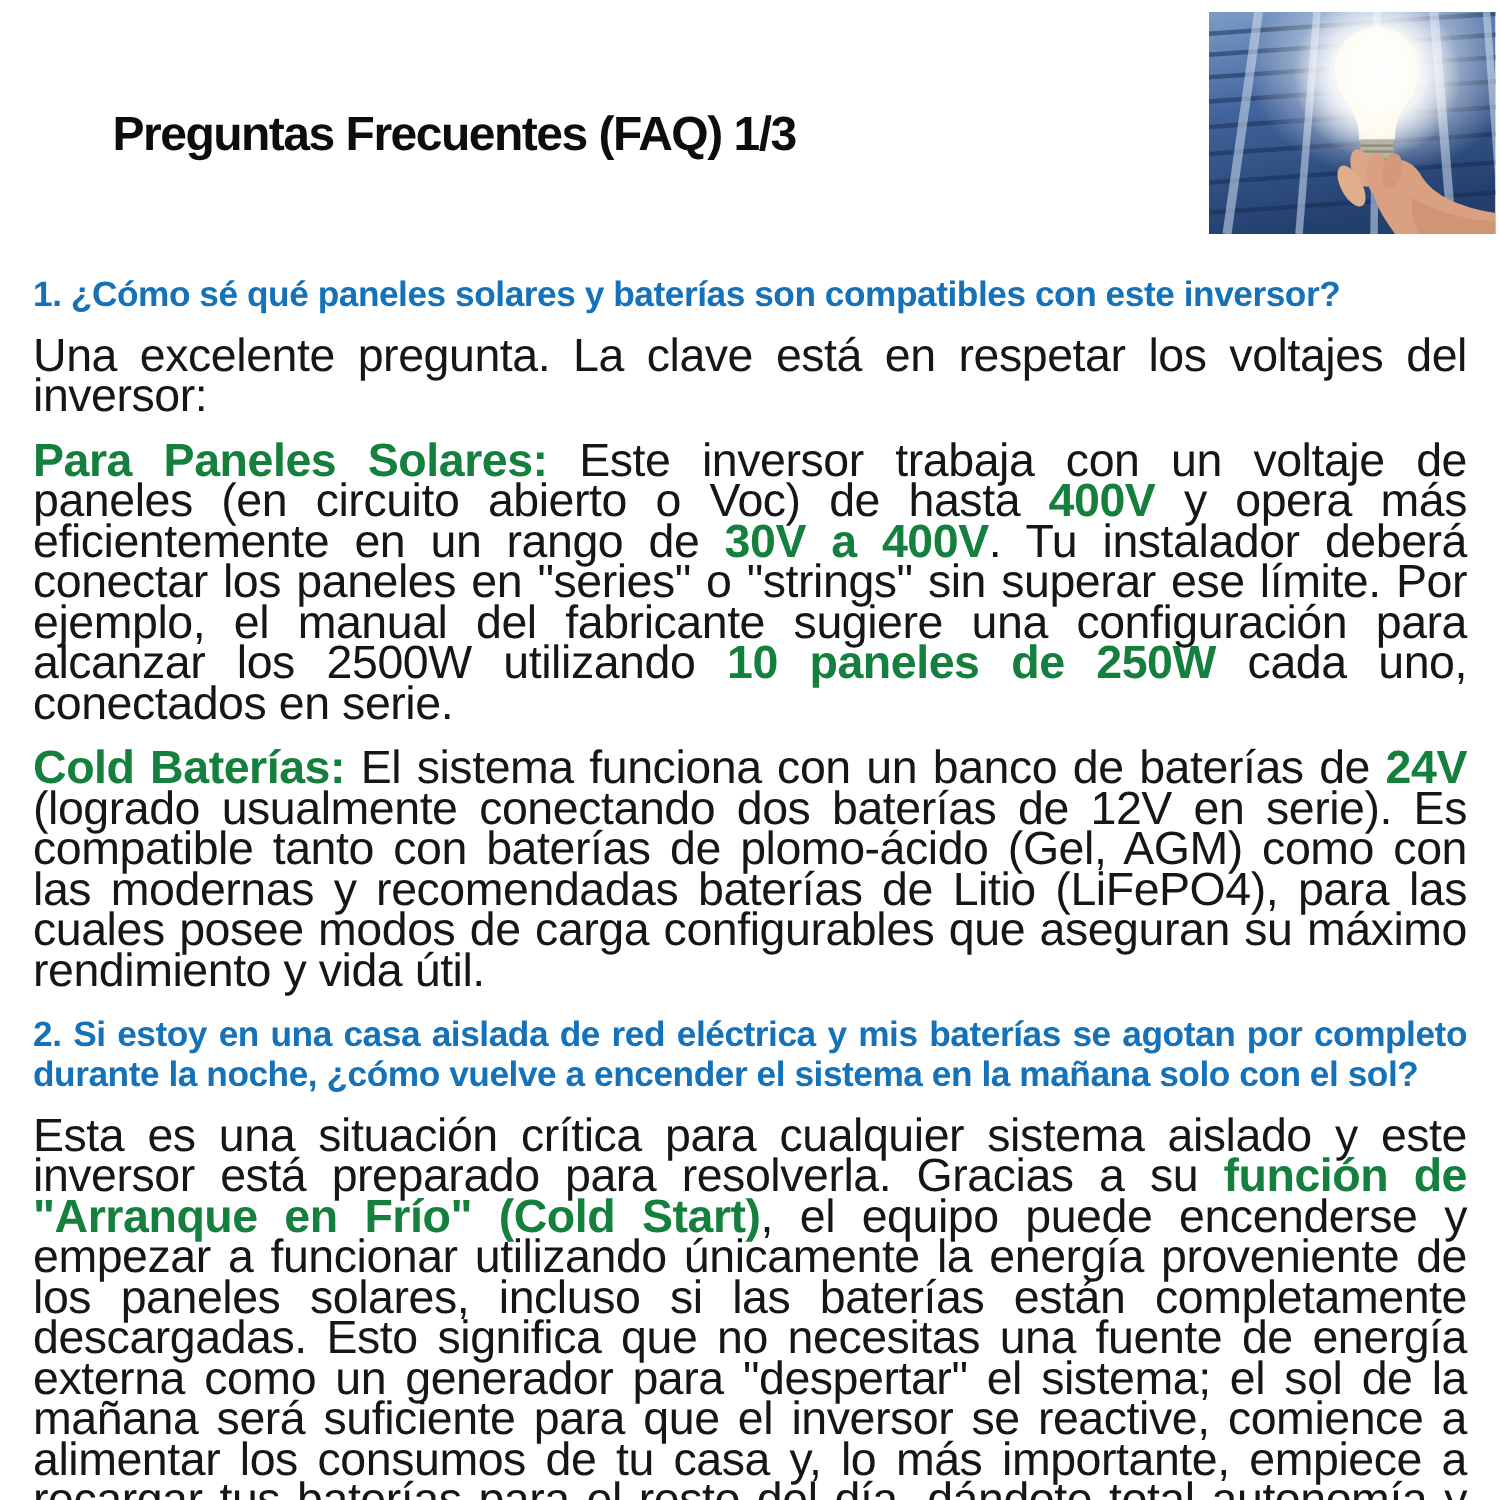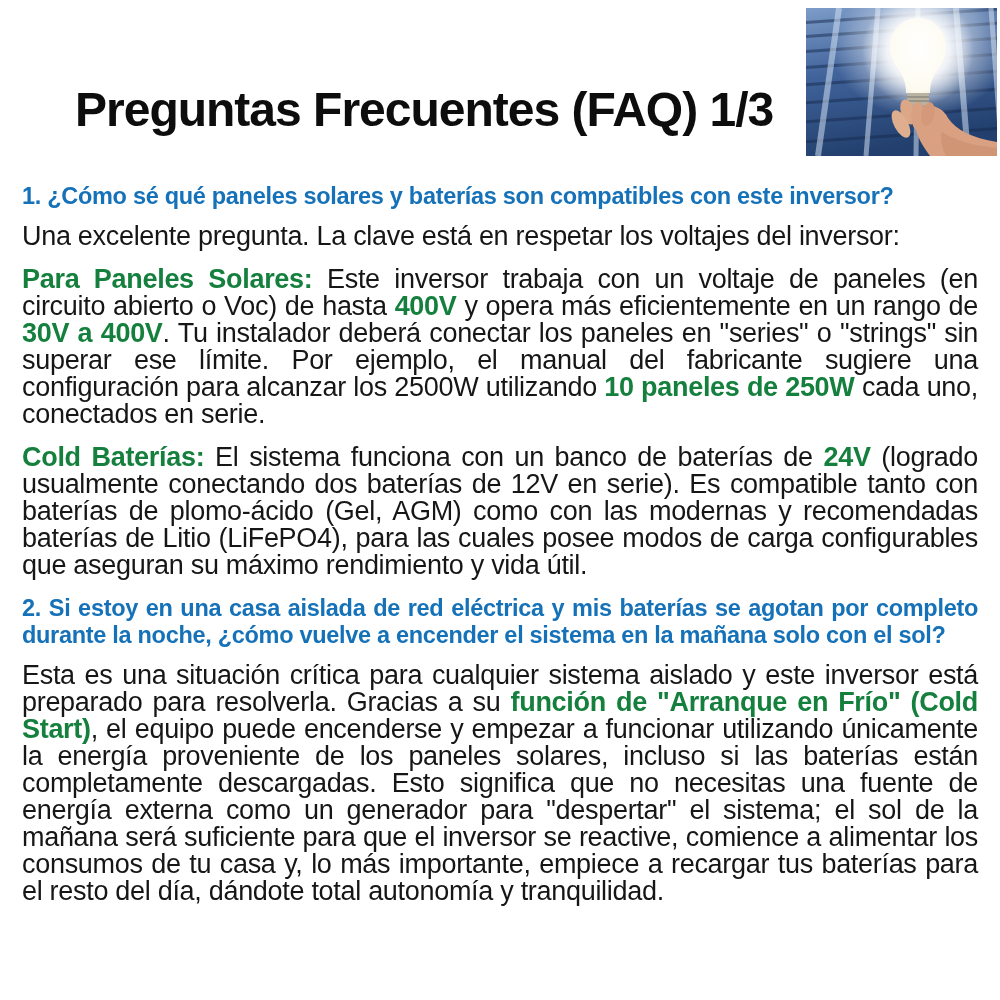--- a/index.html
+++ b/index.html
@@ -3,36 +3,36 @@
 <meta charset="utf-8">
 <style>
   html,body{margin:0;padding:0;background:#ffffff;}
   .page{
     position:relative;width:1000px;height:1000px;background:#ffffff;overflow:hidden;
     font-family:"Liberation Sans","DejaVu Sans",sans-serif;
     --q-blue:#1571B8;--body-ink:#161616;
   }
   .title{
     position:absolute;left:75px;top:50px;width:720px;
-    font-size:48px;font-weight:700;color:#0d0d0d;letter-spacing:-1px;line-height:1.15;
+    font-size:32px;font-weight:700;color:#0d0d0d;letter-spacing:-1px;line-height:1.15;
   }
   .photo{
     position:absolute;left:806px;top:8px;width:191px;height:148px;
   }
   .photo svg{display:block;width:100%;height:100%;}
   .content{
     position:absolute;left:22px;top:183px;width:956px;
   }
   .question{
     color:var(--q-blue);font-weight:700;font-size:23.5px;line-height:27px;
     text-align:justify;letter-spacing:-0.3px;margin:0 0 13px 0;
   }
   .question.q2{}
   .para{
-    color:var(--body-ink);font-size:27px;line-height:27px;text-align:justify;
+    color:var(--body-ink);font-size:31px;line-height:27px;text-align:justify;
     letter-spacing:-0.3px;margin:0 0 16px 0;
   }
   .para b{font-weight:700;color:#15803d;}
 </style>
 </head>
 <body>
 
 <div class="page" style="--q-blue: #1571B8; --body-ink: #161616;">
 
   <h1 class="title">Preguntas Frecuentes (FAQ) 1/3</h1>

